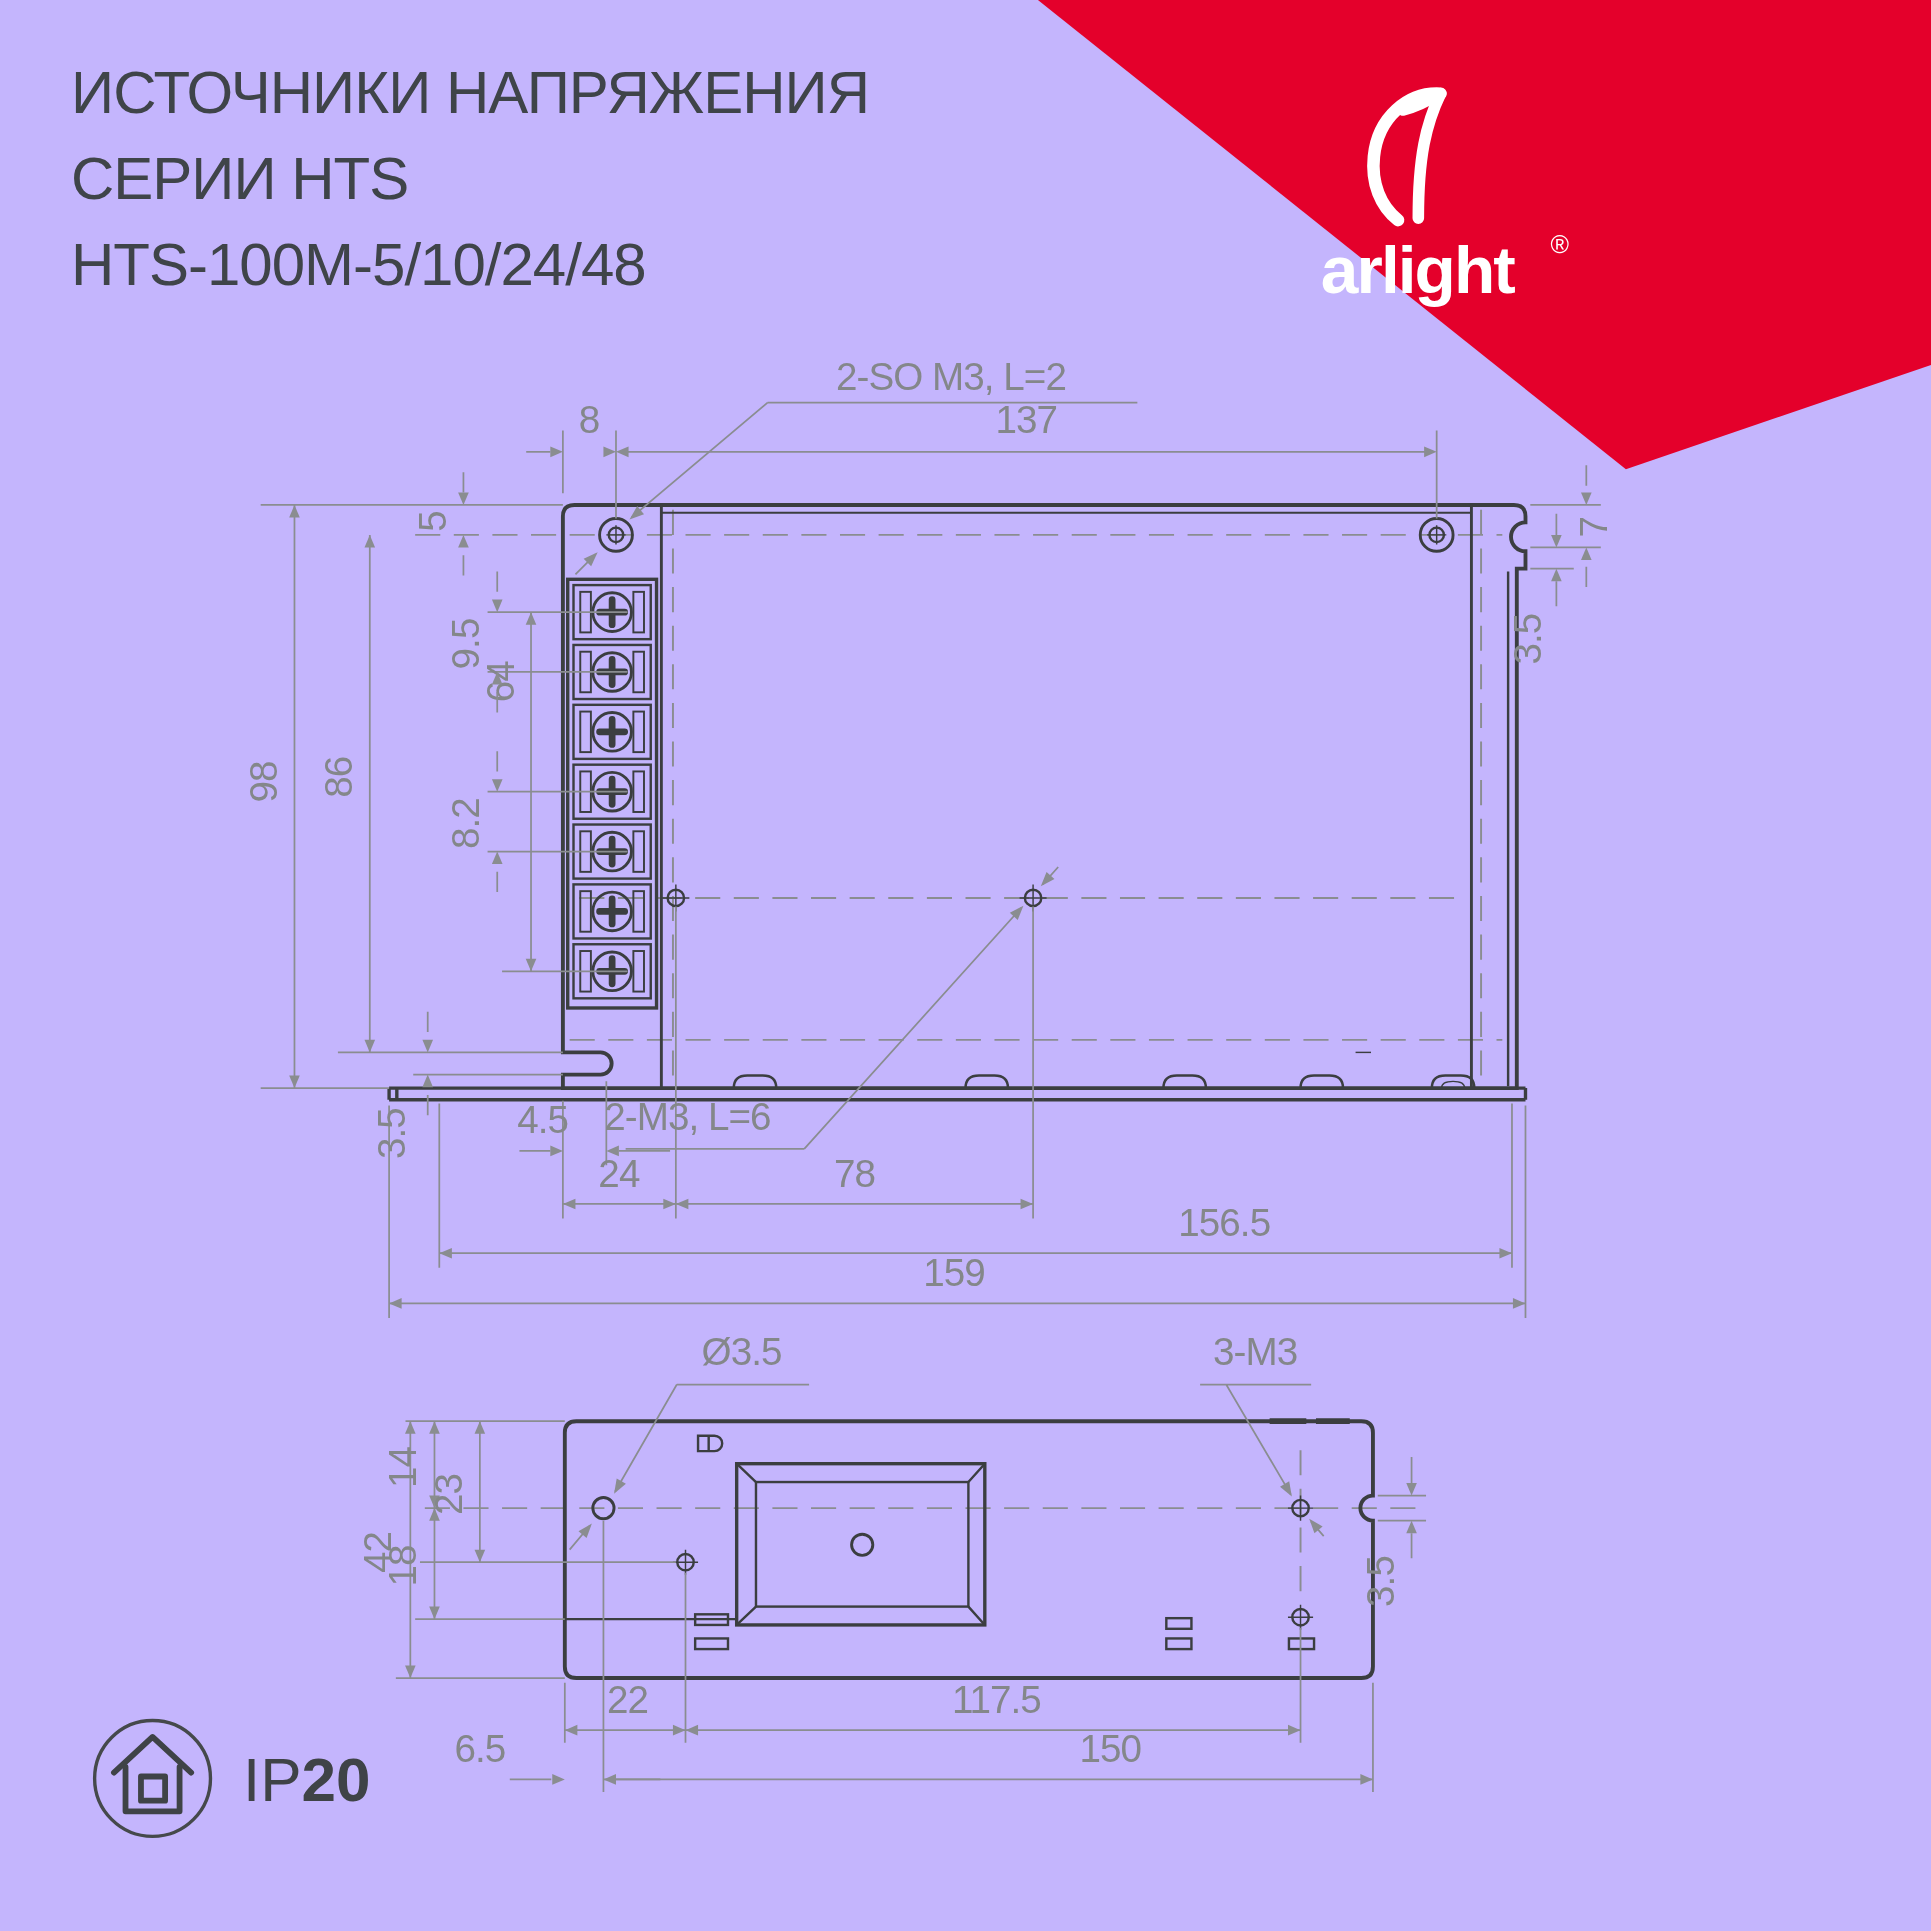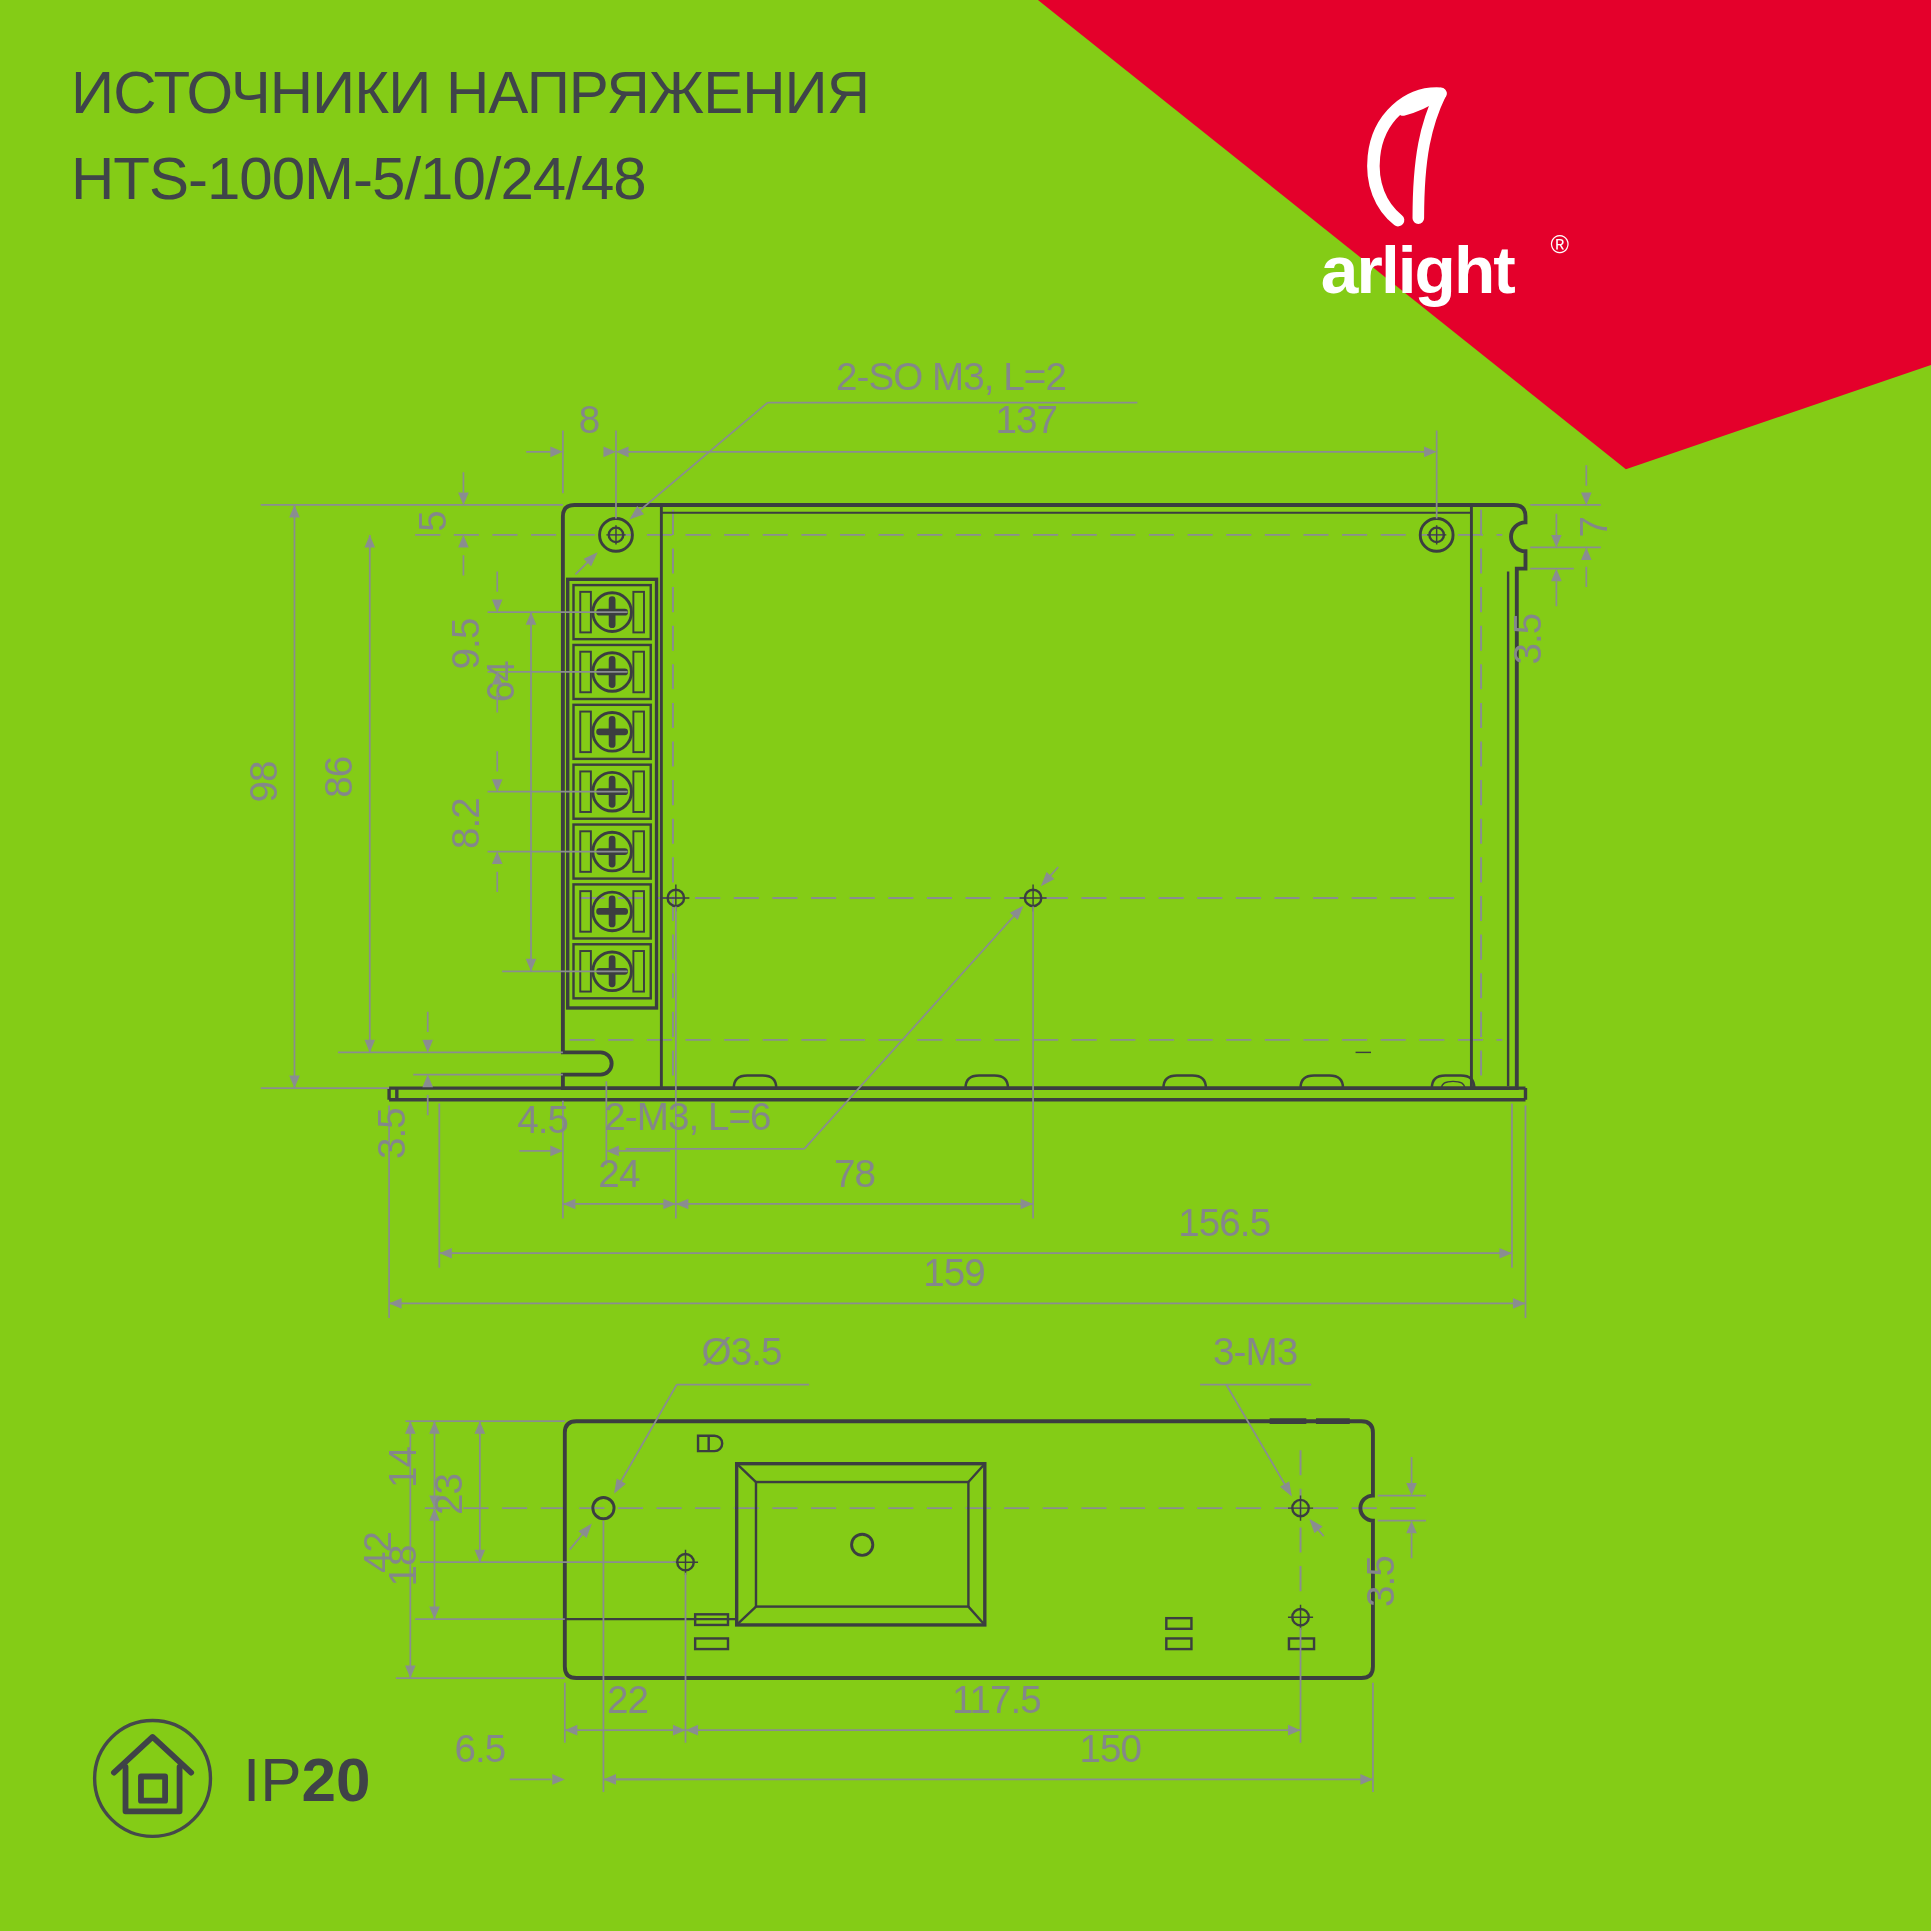--- a/index.html
+++ b/index.html
@@ -1,16 +1,16 @@
 <!DOCTYPE html>
 <html><head>
 <meta charset="utf-8">
 <style>
   html,body{margin:0;padding:0;background:#ffffff;}
-  .page{position:relative;width:1931px;height:1931px;background:#84cc16;overflow:hidden;
+  .page{position:relative;width:1931px;height:1931px;background:#c4b5fd;overflow:hidden;
         font-family:"Liberation Sans", sans-serif;}
   .title{position:absolute;left:71px;top:50px;color:#3F4449;font-size:60px;line-height:86px;
          letter-spacing:-1px;font-weight:400;}
   .drawing-svg{position:absolute;left:0;top:0;}
   
   .ln{stroke:#3B3E40;fill:none;}
   .w4{stroke-width:4px;} .w35{stroke-width:3.5px;} .w3{stroke-width:3px;}
   .w25{stroke-width:2.5px;} .w2{stroke-width:2px;} .w15{stroke-width:1.5px;} .w6{stroke-width:6px;}
   .cross{stroke:#3B3E40;stroke-width:7px;stroke-linecap:round;fill:none;}
   .dim{stroke:#8A8D90;stroke-width:1.8px;fill:none;}
@@ -25,20 +25,21 @@
              fill:#ffffff;letter-spacing:-2px;text-anchor:middle;}
   .reg{font-family:"Liberation Sans", sans-serif;font-weight:400;font-size:26px;fill:#ffffff;}
 </style>
 </head>
 <body>
 
 <div class="page">
 
   <div class="title">
     <div>ИСТОЧНИКИ НАПРЯЖЕНИЯ</div>
+    <div>СЕРИИ HTS</div>
     <div>HTS-100M-5/10/24/48</div>
   </div>
 
   <svg class="drawing-svg" width="1931" height="1931" viewBox="0 0 2000 2000">
 
     <g>
       <polygon points="1075,0 2000,0 2000,378 1684,486" fill="#E4002B"></polygon>
       <g stroke="#ffffff" fill="none" stroke-linecap="round">
         <path d="M1448,228 C1430,214 1420,190 1423,162 C1427,122 1458,95 1492,97" stroke-width="13"></path>
         <path d="M1492,97 C1477,128 1469,162 1469,226" stroke-width="12"></path>

